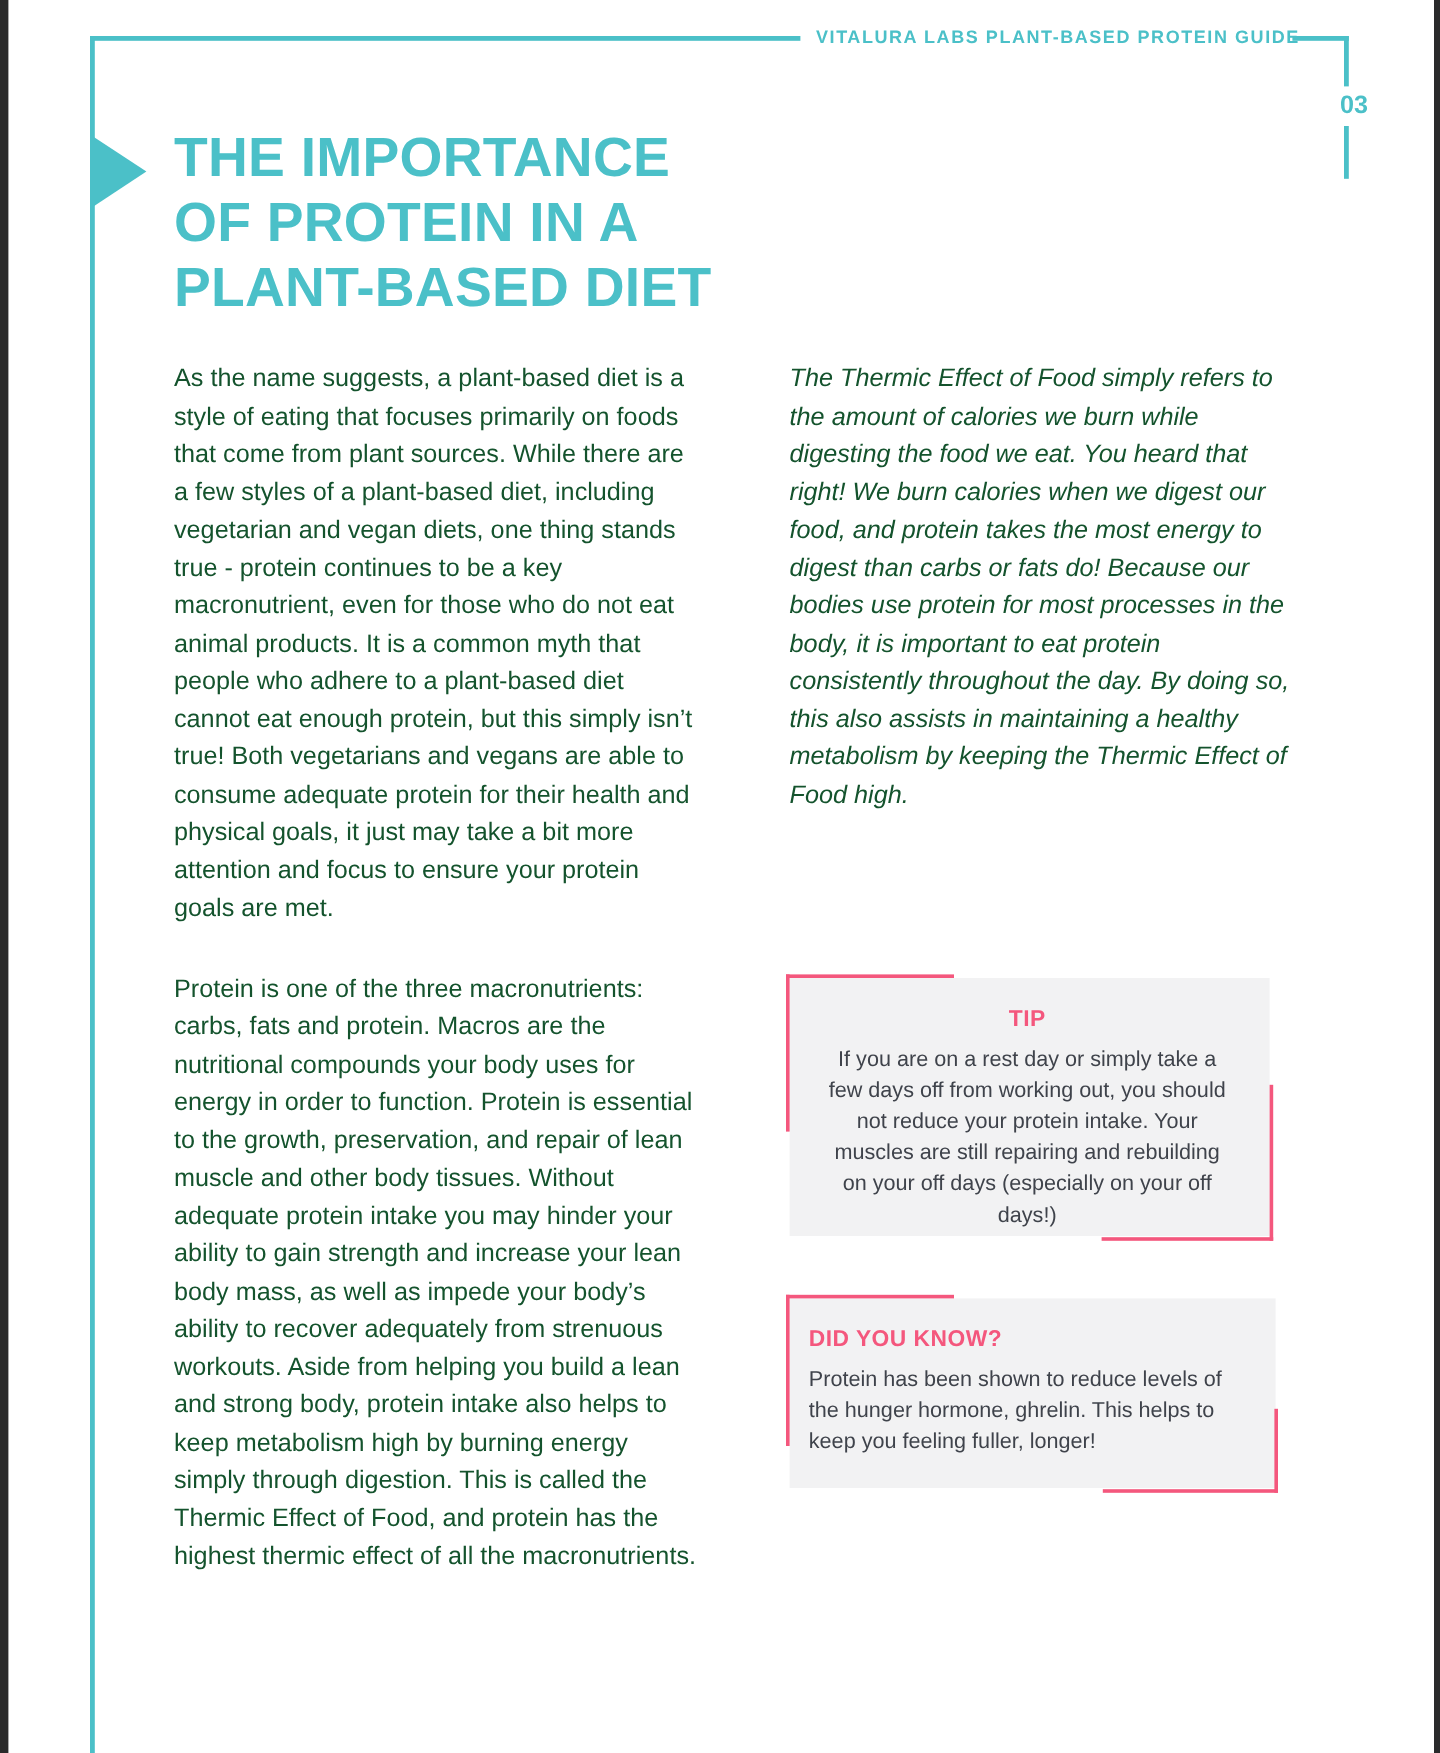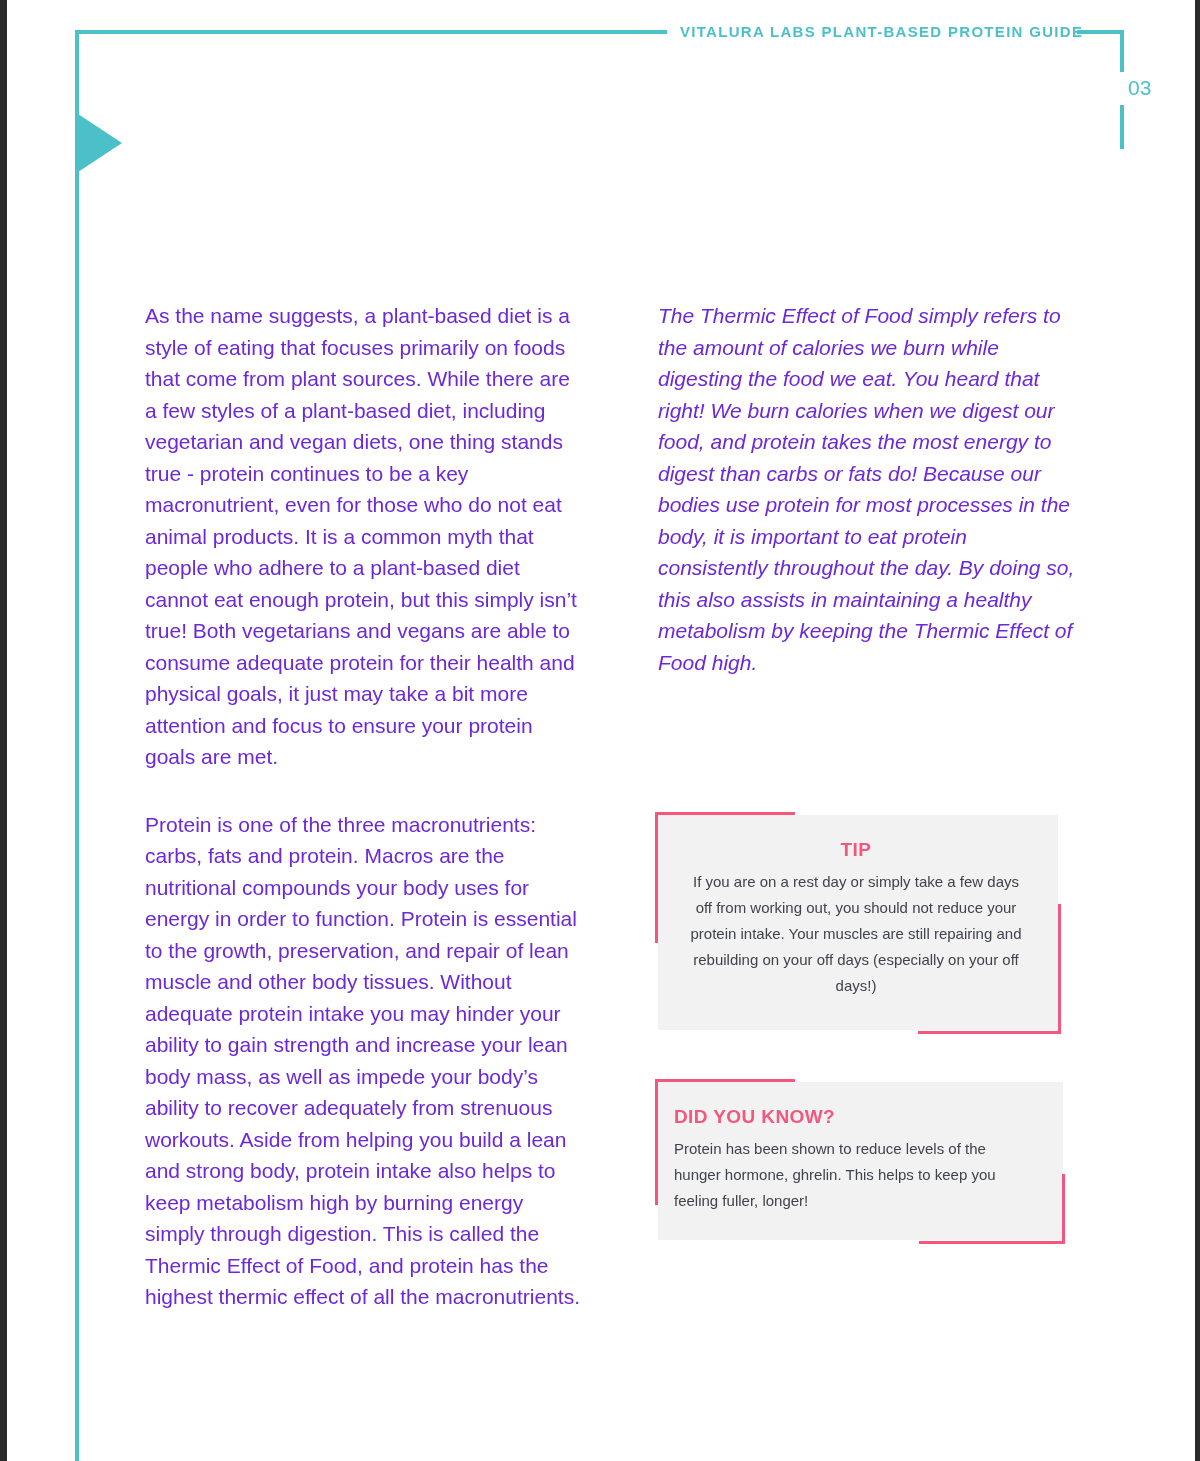--- a/index.html
+++ b/index.html
@@ -23,56 +23,56 @@
 
   
   .brand {
     position: absolute; left: 680px; top: 23px;
     color: #4bc0c8; font-weight: bold; font-size: 15px; letter-spacing: 1.3px;
     white-space: nowrap;
   }
   .header-line-right { position: absolute; left: 1077px; top: 30px; width: 47px; height: 4px; background: #4bc0c8; }
   .header-corner-v  { position: absolute; left: 1120px; top: 30px; width: 4px; height: 42px; background: #4bc0c8; }
   .page-number {
-    position: absolute; left: 1128px; top: 76px; width: 44px;
-    color: #4bc0c8; font-weight: normal; font-size: 21px;
+    position: absolute; left: 1096px; top: 76px; width: 44px;
+    text-align: right; color: #4bc0c8; font-weight: bold; font-size: 21px;
   }
   .pagenum-line { position: absolute; left: 1120px; top: 105px; width: 4px; height: 44px; background: #4bc0c8; }
 
   
   .section-arrow {
     position: absolute; left: 75px; top: 112px;
     width: 0; height: 0;
     border-top: 31px solid transparent;
     border-bottom: 31px solid transparent;
     border-left: 47px solid #4bc0c8;
   }
 
   
   .page-title {
     position: absolute; left: 145px; top: 104px; width: 500px;
     color: #4bc0c8; font-weight: bold; font-size: 46px; line-height: 54px;
     letter-spacing: 0.2px; white-space: pre-line;
   }
 
   
-  .col { position: absolute; color: #6d28d9; font-size: 21px; line-height: 31.5px; }
+  .col { position: absolute; color: #14532d; font-size: 21px; line-height: 31.5px; }
   .col-left  { left: 145px; top: 300px; width: 438px; }
   .col-right { left: 658px; top: 300px; width: 424px; font-style: italic; }
   .col p { margin-bottom: 36px; }
 
   
   .callout {
     position: absolute; left: 658px; background: #f2f2f3;
     padding: 24px 34px 0 30px;
   }
   .callout-tip { top: 815px; width: 400px; height: 215px; text-align: center; }
   .callout-dyk { top: 1082px; width: 405px; height: 158px; padding-left: 16px; }
   .callout-title { color: #f4577d; font-weight: bold; font-size: 19px; letter-spacing: 0.4px; margin-bottom: 8px; }
-  .callout-body { color: #3f434b; font-size: 15px; line-height: 26px; }
+  .callout-body { color: #3f434b; font-size: 18px; line-height: 26px; }
 
   .bracket { position: absolute; }
   .bracket-tl { left: -3px; top: -3px; border-top: 3px solid #f4577d; border-left: 3px solid #f4577d; }
   .bracket-br { border-bottom: 3px solid #f4577d; border-right: 3px solid #f4577d; }
   .tip-tl { width: 140px; height: 131px; }
   .tip-br { right: -3px; bottom: -4px; width: 143px; height: 130px; }
   .dyk-tl { width: 140px; height: 126px; }
   .dyk-br { right: -2px; bottom: -4px; width: 146px; height: 70px; }
 </style>
 </head>
@@ -87,20 +87,23 @@
   <div class="frame-top"></div>
 
   <div class="brand">VITALURA LABS PLANT-BASED PROTEIN GUIDE</div>
   <div class="header-line-right"></div>
   <div class="header-corner-v"></div>
   <div class="page-number">03</div>
   <div class="pagenum-line"></div>
 
   <div class="section-arrow"></div>
 
+  <h1 class="page-title">THE IMPORTANCE
+OF PROTEIN IN A
+PLANT-BASED DIET</h1>
 
   <div class="col col-left">
     <p>As the name suggests, a plant-based diet is a style of eating that focuses primarily on foods that come from plant sources. While there are a few styles of a plant-based diet, including vegetarian and vegan diets, one thing stands true - protein continues to be a key macronutrient, even for those who do not eat animal products. It is a common myth that people who adhere to a plant-based diet cannot eat enough protein, but this simply isn’t true! Both vegetarians and vegans are able to consume adequate protein for their health and physical goals, it just may take a bit more attention and focus to ensure your protein goals are met.</p>
     <p>Protein is one of the three macronutrients: carbs, fats and protein. Macros are the nutritional compounds your body uses for energy in order to function. Protein is essential to the growth, preservation, and repair of lean muscle and other body tissues. Without adequate protein intake you may hinder your ability to gain strength and increase your lean body mass, as well as impede your body’s ability to recover adequately from strenuous workouts. Aside from helping you build a lean and strong body, protein intake also helps to keep metabolism high by burning energy simply through digestion. This is called the Thermic Effect of Food, and protein has the highest thermic effect of all the macronutrients.</p>
   </div>
 
   <div class="col col-right">
     <p>The Thermic Effect of Food simply refers to the amount of calories we burn while digesting the food we eat. You heard that right! We burn calories when we digest our food, and protein takes the most energy to digest than carbs or fats do! Because our bodies use protein for most processes in the body, it is important to eat protein consistently throughout the day. By doing so, this also assists in maintaining a healthy metabolism by keeping the Thermic Effect of Food high.</p>
   </div>
 

